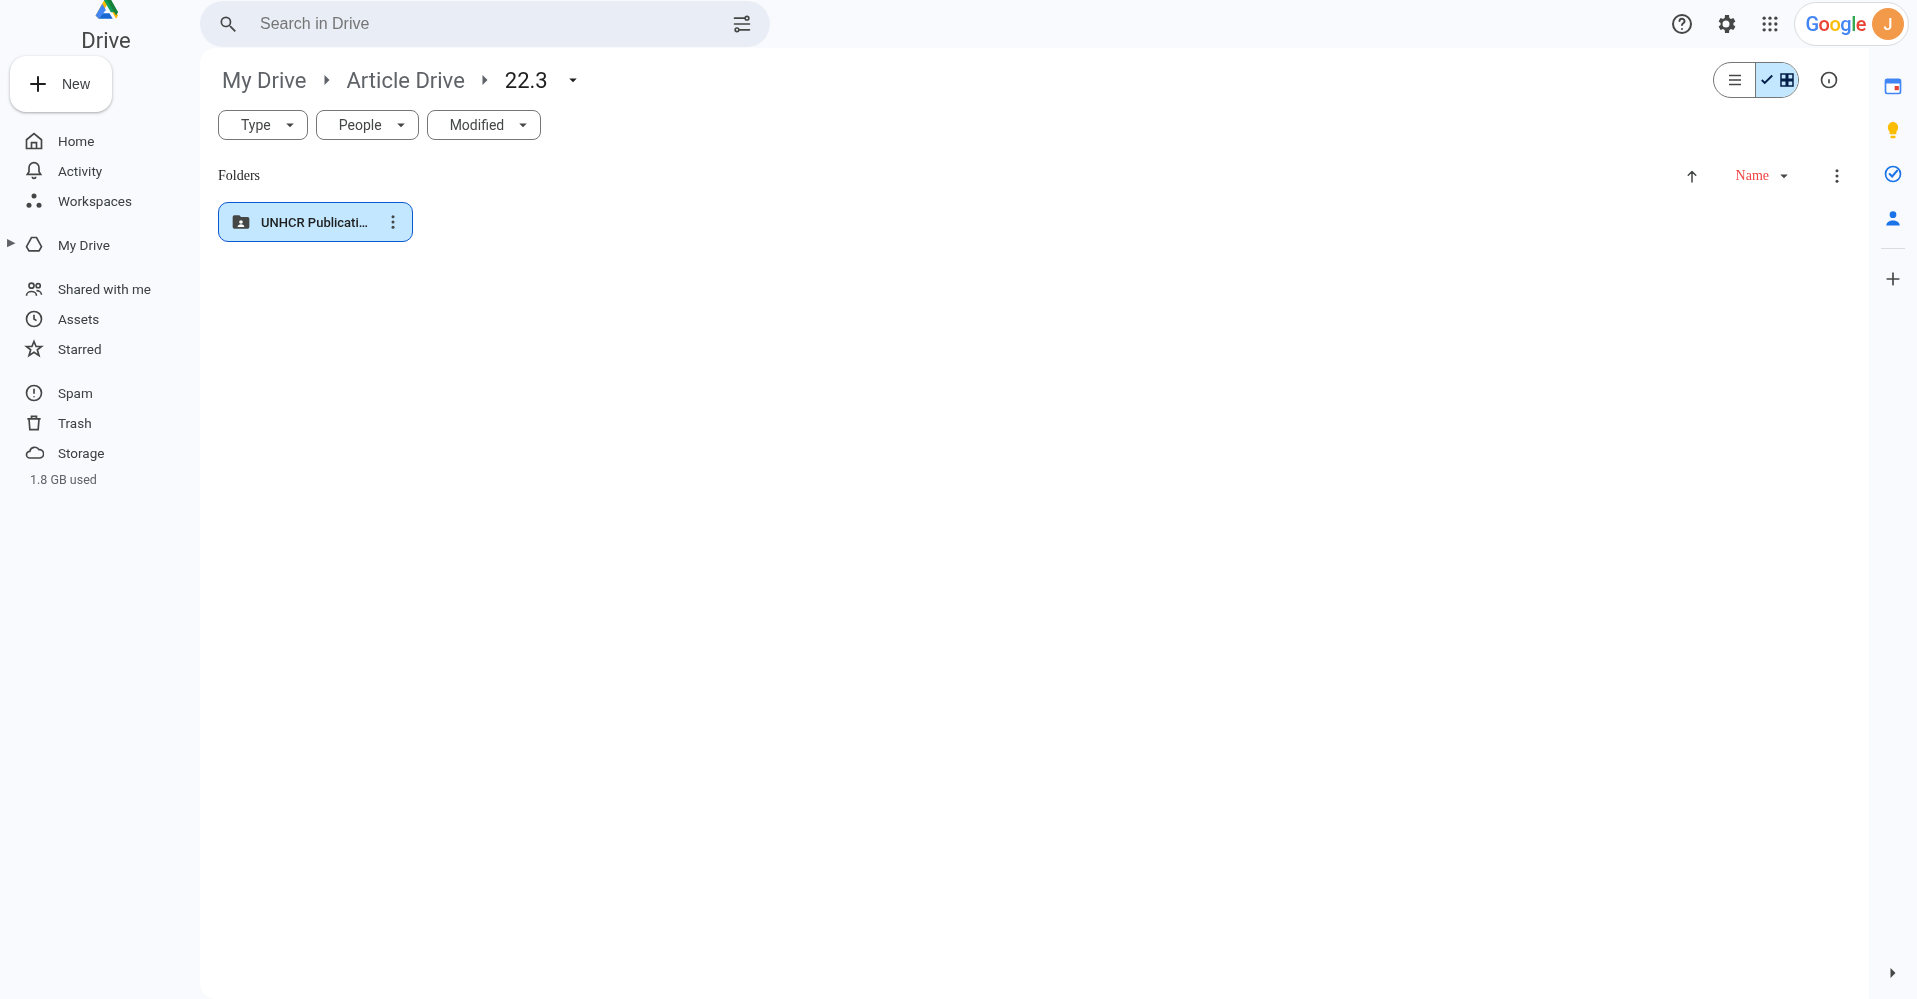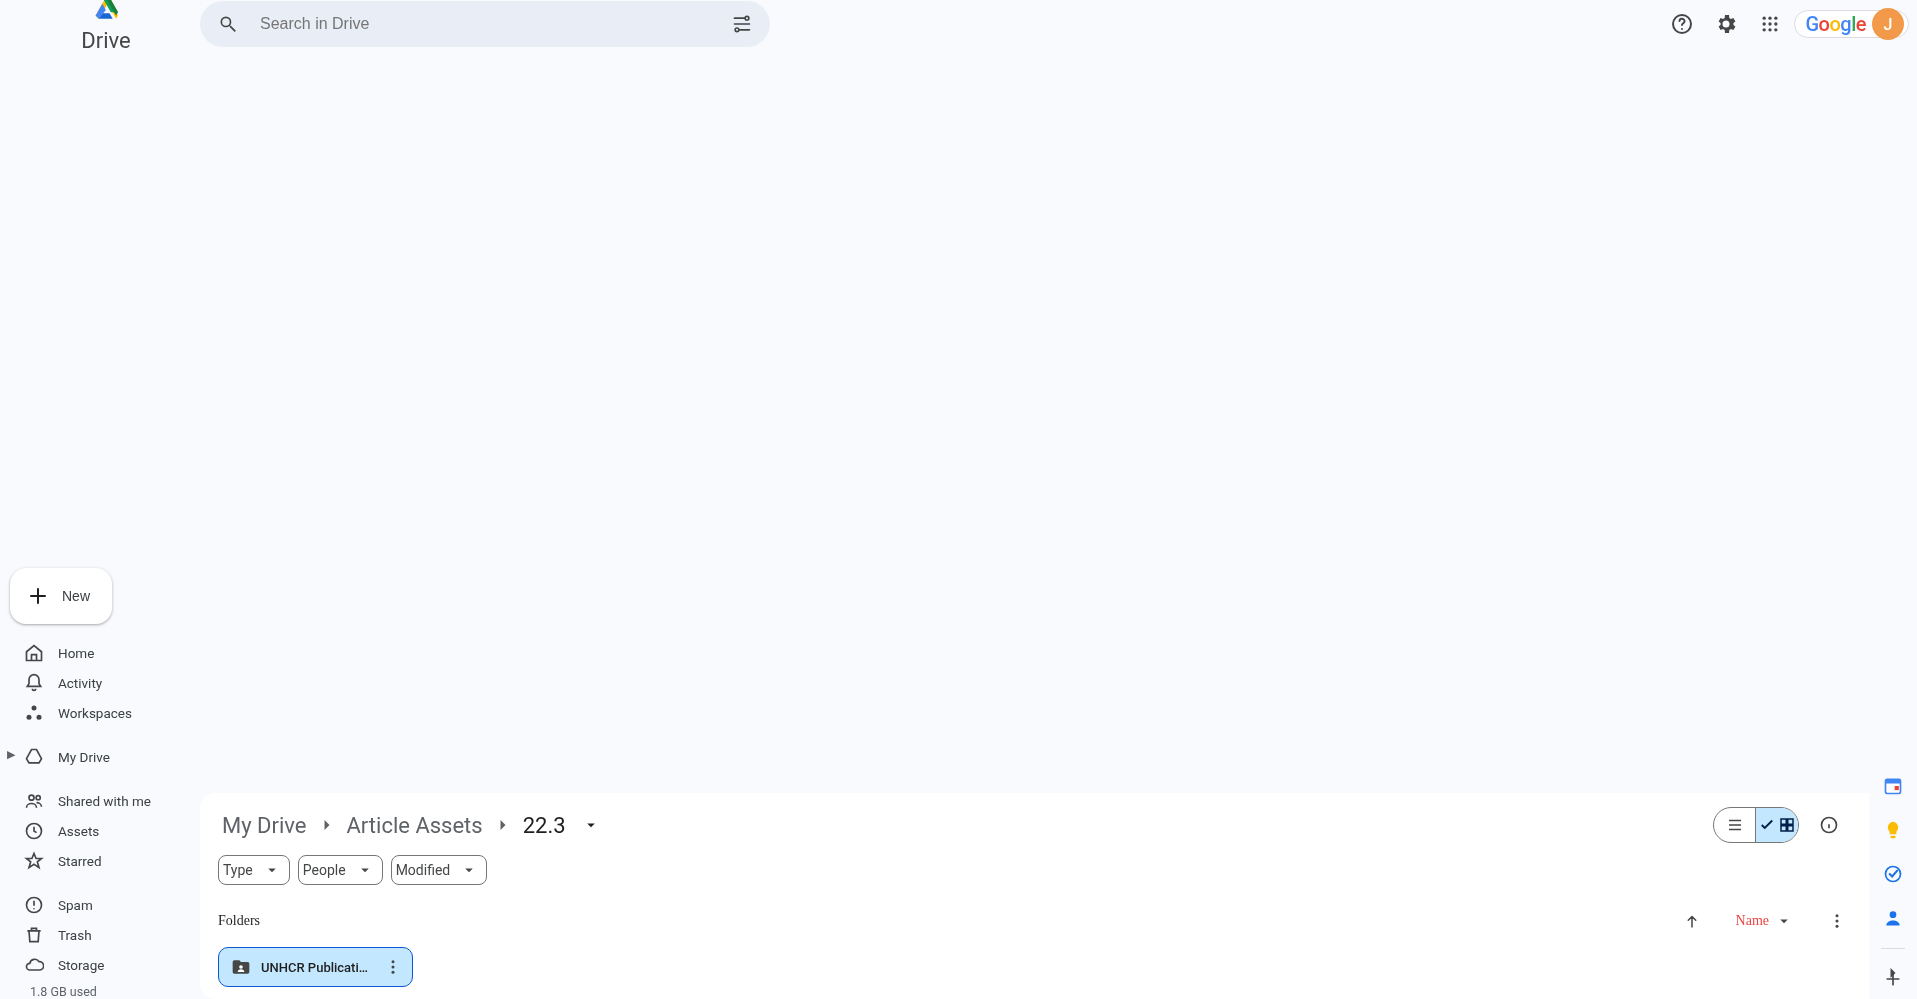--- a/index.html
+++ b/index.html
@@ -51,39 +51,39 @@
   .header-icons { display: flex; align-items: center; gap: 4px; padding-right: 4px; }
   .icon-btn {
     width: 40px; height: 40px;
     display: inline-flex; align-items: center; justify-content: center;
     border-radius: 50%;
     cursor: pointer; color: #444746;
   }
   .gaccount {
     display: flex; align-items: center; gap: 6px;
     border: 1px solid #dadce0; border-radius: 24px;
-    height: 28px; padding: 0 4px 0 10px; background: #fff;
+    height: 44px; padding: 0 4px 0 10px; background: #fff;
     cursor: pointer;
   }
   .google-word { font-size: 20px; font-weight: 500; letter-spacing: -0.5px; }
   .google-word span:nth-child(1){color:#4285f4}
   .google-word span:nth-child(2){color:#ea4335}
   .google-word span:nth-child(3){color:#fbbc05}
   .google-word span:nth-child(4){color:#4285f4}
   .google-word span:nth-child(5){color:#34a853}
   .google-word span:nth-child(6){color:#ea4335}
   .avatar {
     width: 32px; height: 32px; border-radius: 50%;
     background: #f2994a; color: #fff;
     display:flex;align-items:center;justify-content:center;
     font-size: 16px; font-weight: 500;
   }
 
   
-  .layout { display: flex; height: calc(100% - 48px); align-items: flex-end; }
+  .layout { display: flex; height: calc(100% - 48px); }
   .sidebar { width: 200px; padding: 8px 10px 0 10px; }
   .new-btn {
     display: inline-flex; align-items: center; gap: 12px;
     background: #fff; border: none;
     box-shadow: 0 1px 2px rgba(0,0,0,0.2), 0 1px 3px 1px rgba(0,0,0,0.1);
     border-radius: 16px;
     height: 56px; padding: 0 22px 0 16px;
     font-size: 14px; font-weight: 500; color: #3c4043;
     cursor: pointer; margin-bottom: 14px;
   }
@@ -121,21 +121,21 @@
     display:flex; align-items:center; justify-content:center; cursor:pointer;
     color:#444746; gap:2px;
   }
   .view-toggle button.active { background:#c2e7ff; }
   .view-toggle button:first-child { border-right:1px solid #747775; }
 
   .filters { display:flex; gap:8px; padding: 8px 18px 4px; }
   .chip {
     display:flex; align-items:center; gap:10px;
     border:1px solid #747775; border-radius:8px;
-    padding: 5px 8px 5px 4px; font-size:14px; color:#444746;
+    padding: 5px 8px 5px 22px; font-size:14px; color:#444746;
     background:#fff; cursor:pointer;
   }
 
   .section-row { display:flex; align-items:center; padding: 18px 18px 6px; font-size:14px; color:#1f1f1f; font-weight:500;font-family:Liberation Serif, serif; }
   .section-row .spacer { flex:1; }
   .sort-ctl { display:flex; align-items:center; gap:30px; color:#ef4444; font-weight:400; }
   .sort-label { display:flex; align-items:center; gap:6px; cursor:pointer; }
 
   .folder-grid { padding: 6px 18px; }
   .folder-card {
@@ -329,21 +329,21 @@
 
   <div class="main">
     <div class="breadcrumb-row">
       <div class="crumbs">
         <span class="crumb">My Drive</span>
         <span class="crumb-sep">
             <svg class="sz20" viewBox="0 0 24 24" fill="#5f6368">
               <path d="M9 6l6 6-6 6z"></path>
             </svg>
           </span>
-        <span class="crumb">Article Assets</span>
+        <span class="crumb">Article Drive</span>
         <span class="crumb-sep">
             <svg class="sz20" viewBox="0 0 24 24" fill="#5f6368">
               <path d="M9 6l6 6-6 6z"></path>
             </svg>
           </span>
         <span class="crumb current">
           <span>22.3</span>
           <svg class="sz18" viewBox="0 0 24 24" fill="#1f1f1f">
               <path d="M7 10l5 5 5-5z"></path>
             </svg>

